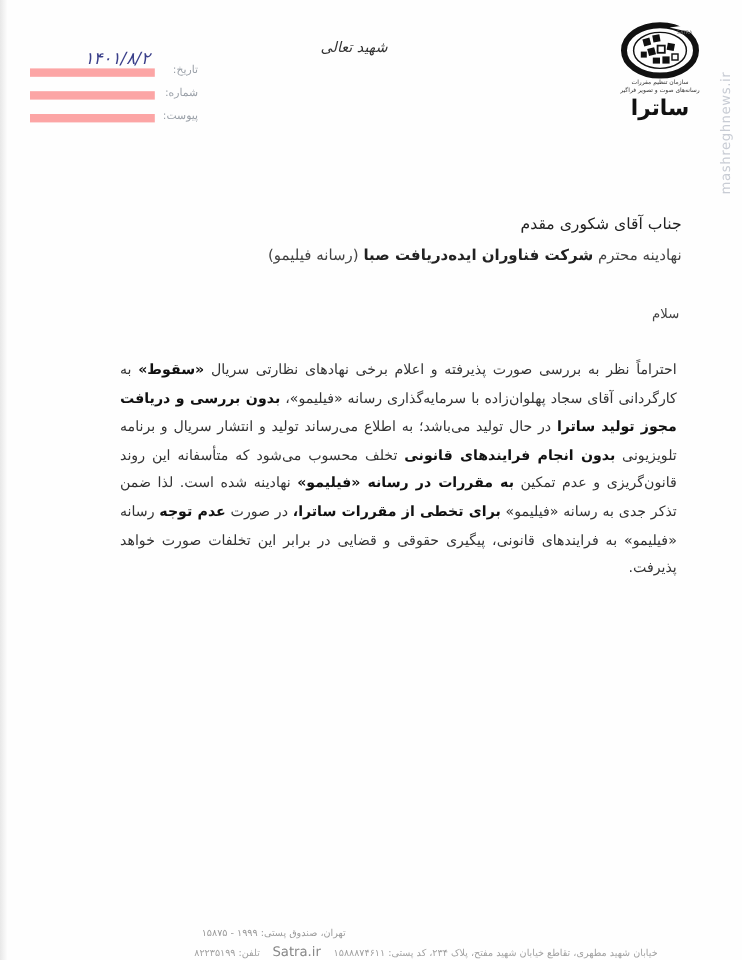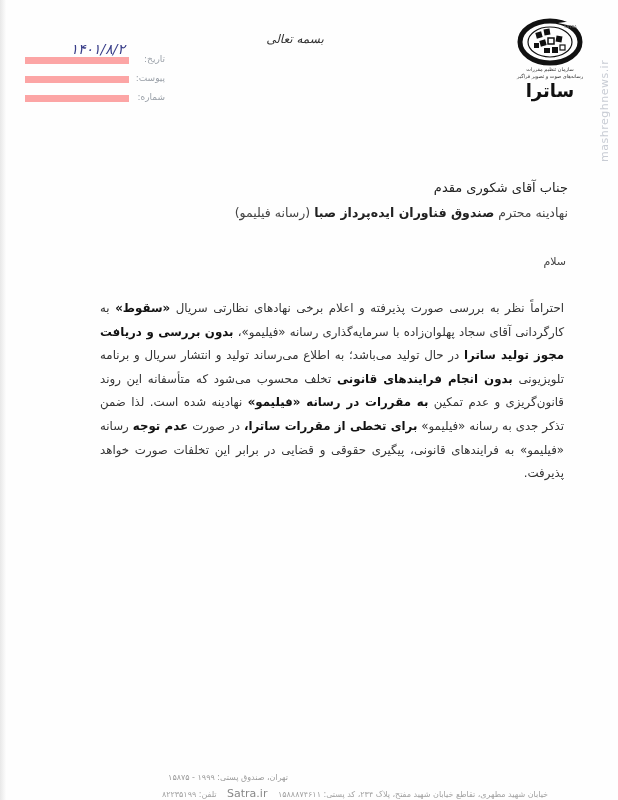--- a/index.html
+++ b/index.html
@@ -82,46 +82,46 @@
       <div>سازمان تنظیم مقررات</div>
       <div>رسانه‌های صوت و تصویر فراگیر</div>
     </div>
     <div class="logo-name">ساترا</div>
   </div>
 
   <div class="watermark">
     <span>mashreghnews.ir</span>
   </div>
 
-  <div class="basmala">بسمه تعالی</div>
+  <div class="basmala">شهید تعالی</div>
 
   <div class="meta">
     <div class="meta-row">
       <span class="meta-label">تاریخ:</span>
       <span class="meta-line">
         <span class="meta-value">۱۴۰۱/۸/۲</span>
       </span>
     </div>
     <div class="meta-row">
-      <span class="meta-label">پیوست:</span>
+      <span class="meta-label">شماره:</span>
       <span class="meta-line">
         <span class="meta-value"></span>
       </span>
     </div>
     <div class="meta-row">
-      <span class="meta-label">شماره:</span>
+      <span class="meta-label">پیوست:</span>
       <span class="meta-line">
         <span class="meta-value"></span>
       </span>
     </div>
   </div>
 
   <div class="addressee">
     <div class="name">جناب آقای شکوری مقدم</div>
-    <div class="title"><span>نهادینه محترم </span><b>صندوق فناوران ایده‌پرداز صبا</b><span> (رسانه فیلیمو)</span></div>
+    <div class="title"><span>نهادینه محترم </span><b>شرکت فناوران ایده‌دریافت صبا</b><span> (رسانه فیلیمو)</span></div>
   </div>
 
   <div class="greeting">سلام</div>
 
   <div class="body-text"><span>احتراماً نظر به بررسی صورت پذیرفته و اعلام برخی نهادهای نظارتی سریال </span><b>«سقوط»</b><span> به کارگردانی آقای سجاد پهلوان‌زاده با سرمایه‌گذاری رسانه «فیلیمو»، </span><b>بدون بررسی و دریافت مجوز تولید ساترا</b><span> در حال تولید می‌باشد؛ به اطلاع می‌رساند تولید و انتشار سریال و برنامه تلویزیونی </span><b>بدون انجام فرایندهای قانونی</b><span> تخلف محسوب می‌شود که متأسفانه این روند قانون‌گریزی و عدم تمکین </span><b>به مقررات در رسانه «فیلیمو»</b><span> نهادینه شده است. لذا ضمن تذکر جدی به رسانه «فیلیمو» </span><b>برای تخطی از مقررات ساترا،</b><span> در صورت </span><b>عدم توجه</b><span> رسانه «فیلیمو» به فرایندهای قانونی، پیگیری حقوقی و قضایی در برابر این تخلفات صورت خواهد پذیرفت.</span></div>
 
   <div class="footer">
     <div class="footer-line1">تهران، صندوق پستی: ۱۹۹۹ - ۱۵۸۷۵</div>
     <div class="footer-line2">
       <span>خیابان شهید مطهری، تقاطع خیابان شهید مفتح، پلاک ۲۳۴، کد پستی: ۱۵۸۸۸۷۴۶۱۱</span>

